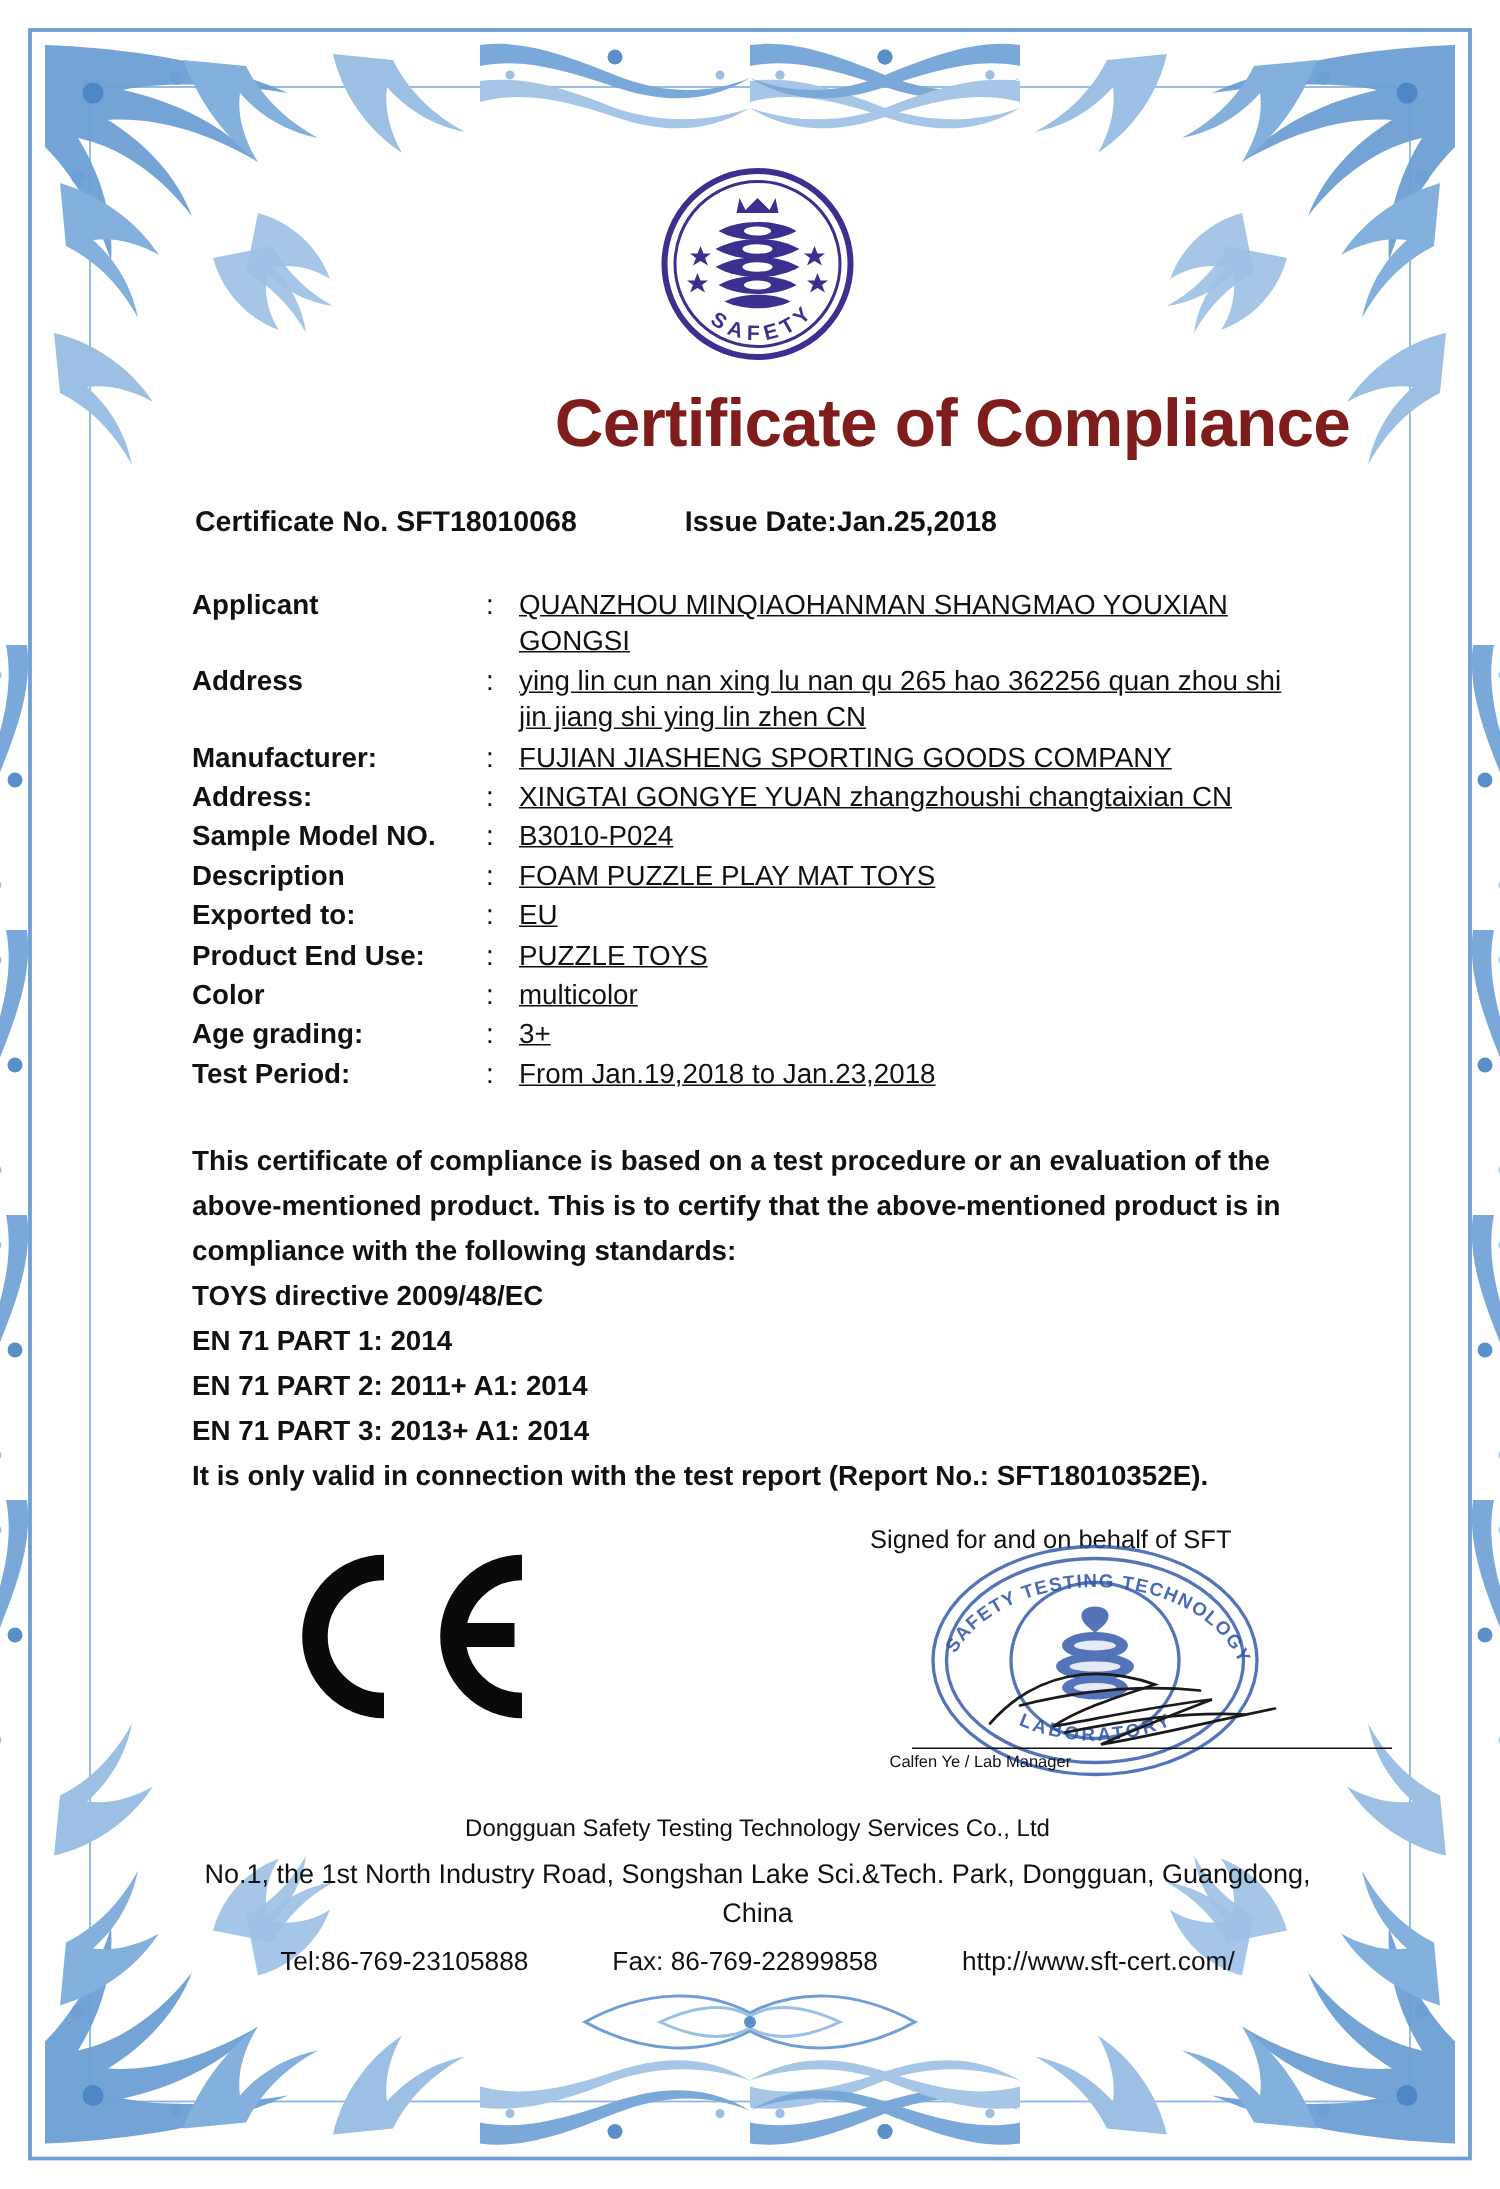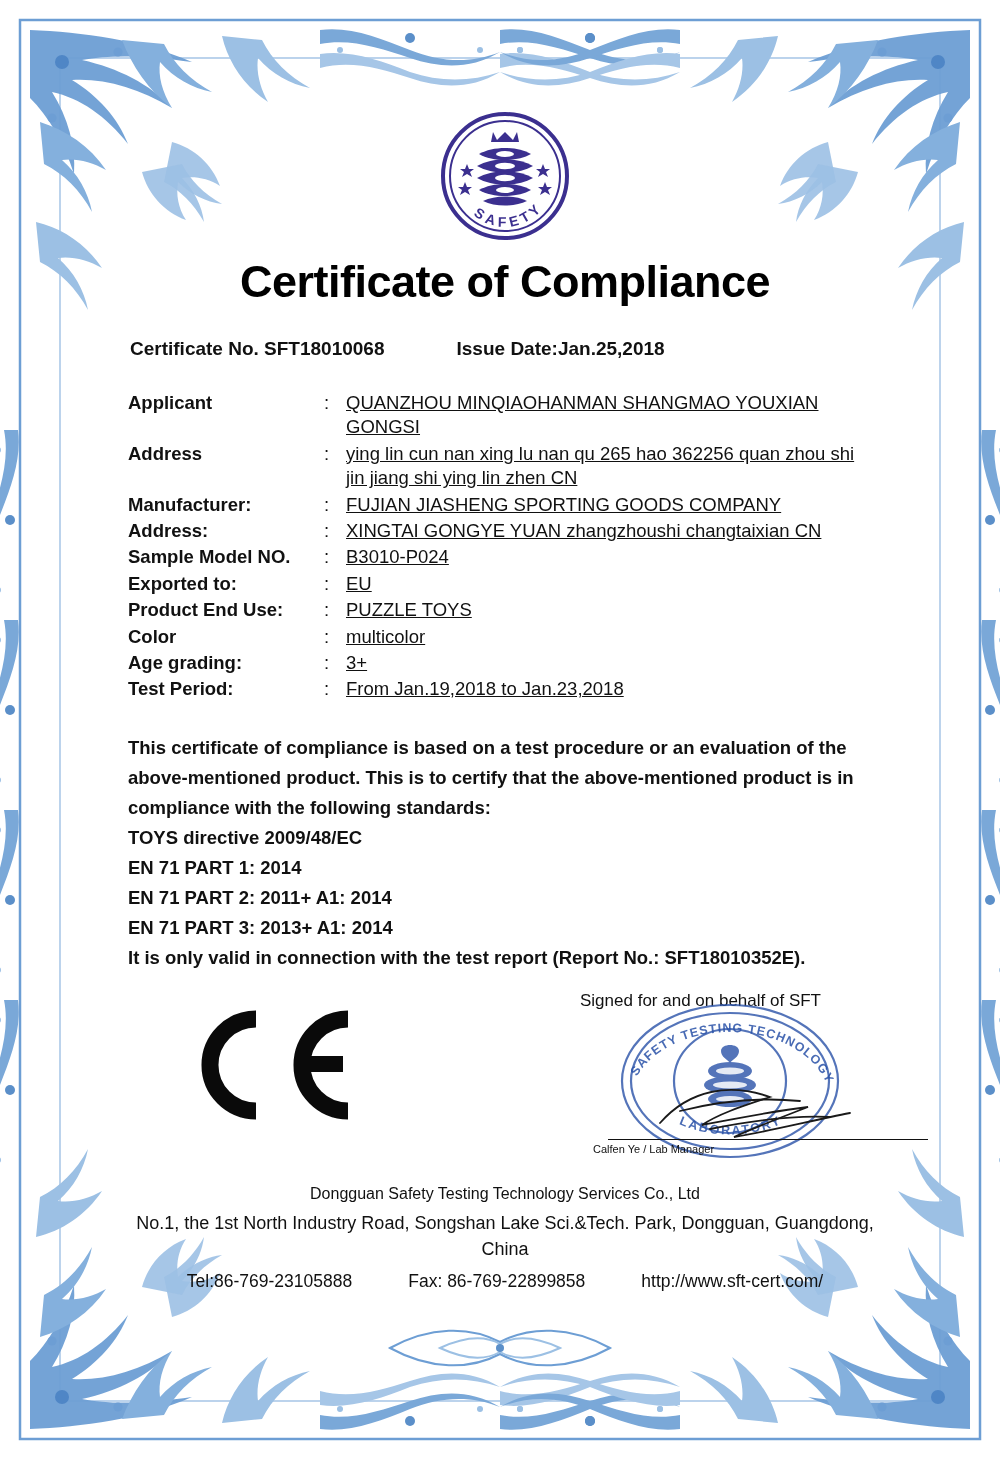--- a/index.html
+++ b/index.html
@@ -45,25 +45,25 @@
     margin-top: 6px;
     margin-bottom: 10px;
   }
   .logo {
     width: 140px;
     height: 140px;
   }
 
   
   .cert-title {
-    text-align: center;
+    text-align: right;
     font-size: 45px;
     font-weight: bold;
     letter-spacing: -0.5px;
-    color: #000000;
+    color: #7f1d1d;
     margin: 6px 0 30px 0;
     font-family: "Liberation Sans", sans-serif;
   }
 
   
   .cert-meta {
     display: flex;
     gap: 72px;
     font-size: 19px;
     font-weight: bold;
@@ -341,20 +341,25 @@
           <td class="f-label">Address:</td>
           <td class="f-colon">:</td>
           <td class="f-value">XINGTAI GONGYE YUAN zhangzhoushi changtaixian CN</td>
         </tr>
         <tr>
           <td class="f-label">Sample Model NO.</td>
           <td class="f-colon">:</td>
           <td class="f-value">B3010-P024</td>
         </tr>
         <tr>
+          <td class="f-label">Description</td>
+          <td class="f-colon">:</td>
+          <td class="f-value">FOAM PUZZLE PLAY MAT TOYS</td>
+        </tr>
+        <tr>
           <td class="f-label">Exported to:</td>
           <td class="f-colon">:</td>
           <td class="f-value">EU</td>
         </tr>
         <tr>
           <td class="f-label">Product End Use:</td>
           <td class="f-colon">:</td>
           <td class="f-value">PUZZLE TOYS</td>
         </tr>
         <tr>

